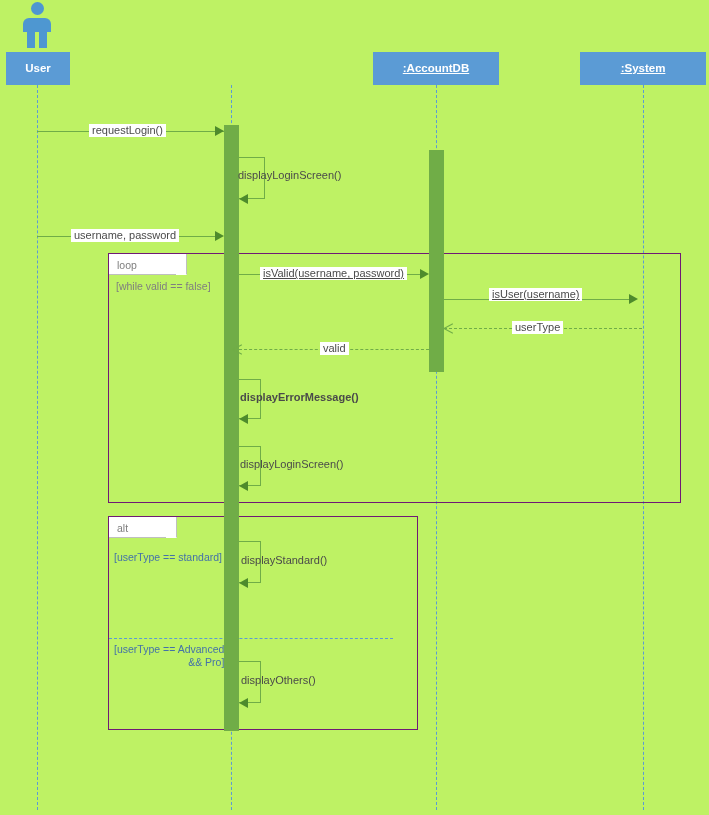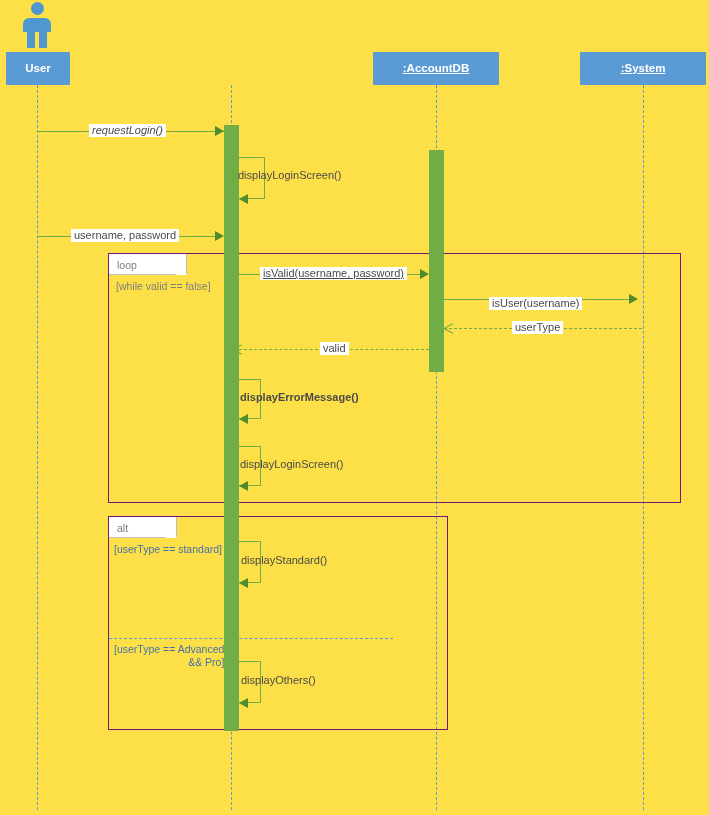--- a/index.html
+++ b/index.html
@@ -5,21 +5,21 @@
   html,body{margin:0;padding:0;background:#ffffff;}
   body{
     font-family:"Liberation Sans","DejaVu Sans",sans-serif;
     -webkit-font-smoothing:antialiased;
   }
   #canvas{
     position:relative;
     width:709px;
     height:815px;
     overflow:hidden;
-    background:#fde047;
+    background:#bef264;
   }
   
   .actor-figure{position:absolute;}
   .actor-head{
     position:absolute;
     width:13px;height:13px;
     border-radius:50%;
     background:#4E97D1;
   }
   .actor-body{
@@ -189,52 +189,52 @@
   <div class="lifeline-line" style="left:436px;top:85px;height:725px;"></div>
   <div class="lifeline-line" style="left:643px;top:85px;height:725px;"></div>
 
   <div class="fragment" style="left:108px;top:253px;width:573px;height:250px;">
     <div class="frag-tab" style="width:78px;height:21px;"></div>
     <div class="frag-tab-cut" style="left:67px;top:10px;"></div>
     <div class="frag-op" style="left:8px;top:5px;">loop</div>
     <div class="frag-guard" style="left:7px;top:26px;">[while valid == false]</div>
   </div>
 
-  <div class="fragment" style="left:108px;top:516px;width:340px;height:214px;">
+  <div class="fragment" style="left:108px;top:516px;width:310px;height:214px;">
     <div class="frag-tab" style="width:68px;height:21px;"></div>
     <div class="frag-tab-cut" style="left:57px;top:10px;"></div>
     <div class="frag-op" style="left:8px;top:5px;">alt</div>
-    <div class="frag-guard blue" style="left:5px;top:26px;">[userType == standard]</div>
+    <div class="frag-guard blue" style="left:5px;top:34px;">[userType == standard]</div>
     <div class="frag-divider" style="left:0px;top:121px;width:284px;"></div>
     <div class="frag-guard blue" style="left:5px;top:126px;">[userType == Advanced
 &amp;&amp; Pro]</div>
   </div>
 
   <div class="activation" style="left:224px;top:125px;height:606px;"></div>
   <div class="activation" style="left:429px;top:150px;height:222px;"></div>
 
   <div class="msg-line" style="left:37px;top:131px;width:187px;"></div>
   <div class="arrow-right" style="left:215px;top:126px;"></div>
-  <div class="msg-label" style="left:89px;top:124px;font-style:italic;">requestLogin()</div>
+  <div class="msg-label" style="left:89px;top:124px;">requestLogin()</div>
 
   <div class="selfmsg" style="left:239px;top:157px;width:26px;height:42px;"></div>
   <div class="arrow-left-solid" style="left:239px;top:194px;"></div>
   <div class="selfmsg-label" style="left:238px;top:169px;">displayLoginScreen()</div>
 
   <div class="msg-line" style="left:37px;top:236px;width:181px;"></div>
   <div class="arrow-right" style="left:215px;top:231px;"></div>
   <div class="msg-label" style="left:71px;top:229px;">username, password</div>
 
   <div class="msg-line" style="left:239px;top:274px;width:184px;"></div>
   <div class="arrow-right" style="left:420px;top:269px;"></div>
   <div class="msg-label" style="left:260px;top:267px;text-decoration:underline;">isValid(username, password)</div>
 
   <div class="msg-line" style="left:444px;top:299px;width:188px;"></div>
   <div class="arrow-right" style="left:629px;top:294px;"></div>
-  <div class="msg-label" style="left:489px;top:297px;">isUser(username)</div>
+  <div class="msg-label" style="left:489px;top:288px;text-decoration:underline;">isUser(username)</div>
 
   <div class="msg-line dashed" style="left:444px;top:328px;width:198px;"></div>
   <div class="arrow-left-open" style="left:444px;top:323px;"></div>
   <div class="msg-label" style="left:512px;top:321px;">userType</div>
 
   <div class="msg-line dashed" style="left:239px;top:349px;width:190px;"></div>
   <div class="arrow-left-open" style="left:233px;top:344px;"></div>
   <div class="msg-label" style="left:320px;top:342px;">valid</div>
 
   <div class="selfmsg" style="left:239px;top:379px;width:22px;height:40px;"></div>

